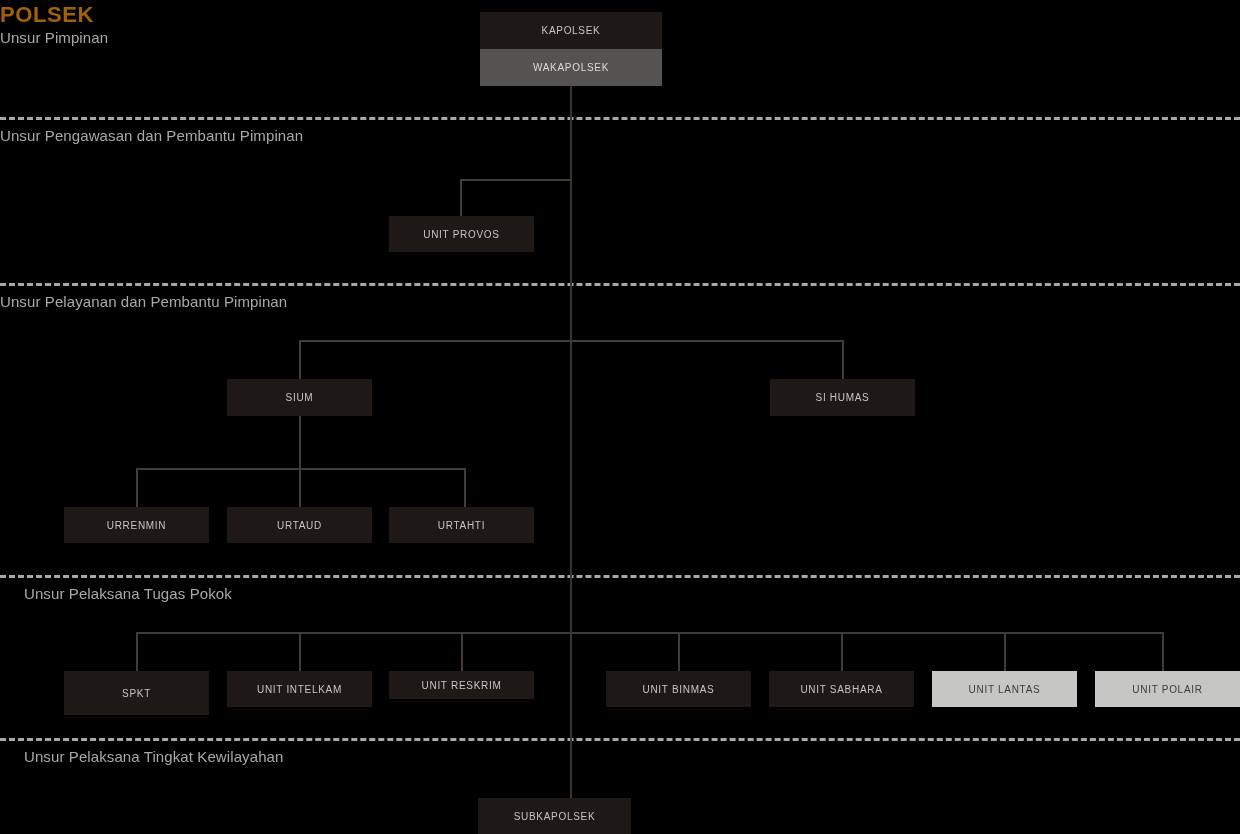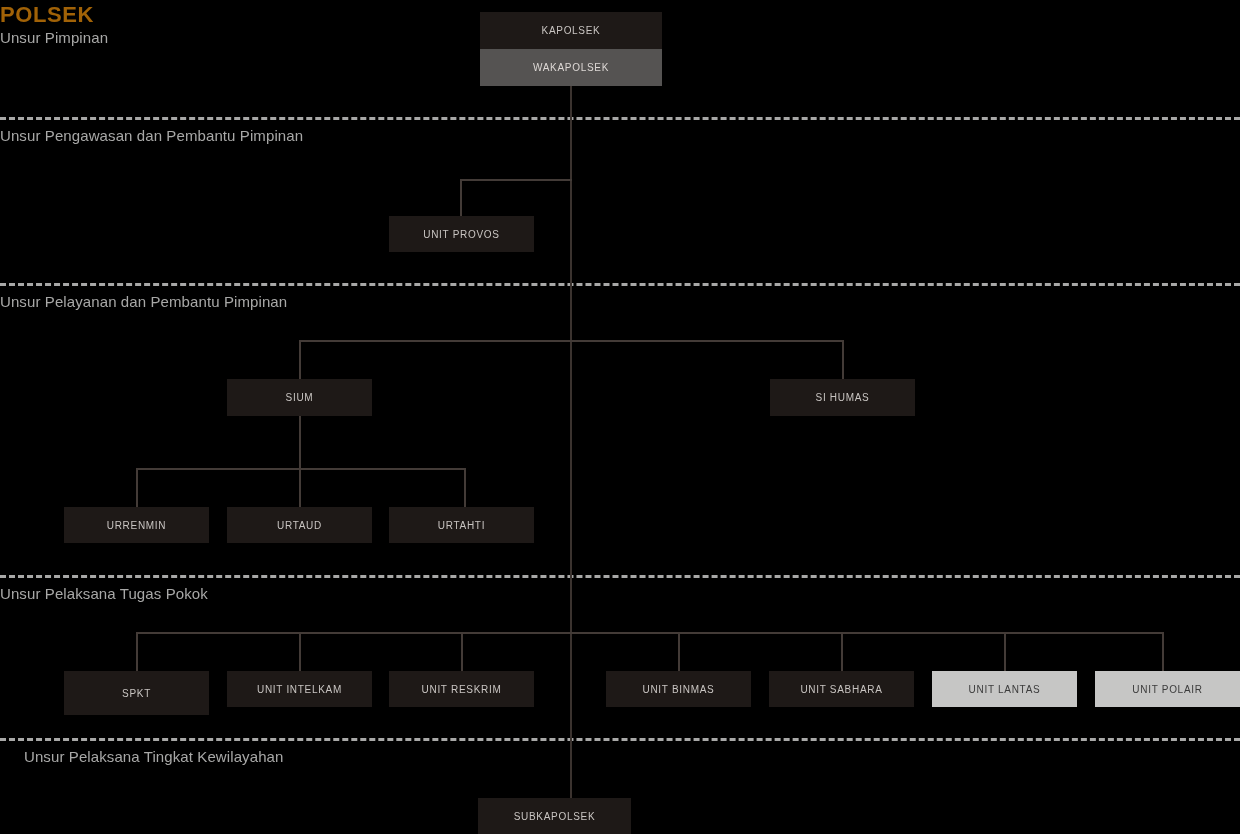--- a/index.html
+++ b/index.html
@@ -100,21 +100,21 @@
 <div id="chart-root">
 
   <div class="doc-title" style="left:0px; top:2px;">POLSEK</div>
 
   <div class="section-label" style="top:28px;">Unsur Pimpinan</div>
 
   <div class="section-label" style="top:126px;">Unsur Pengawasan dan Pembantu Pimpinan</div>
 
   <div class="section-label" style="top:292px;">Unsur Pelayanan dan Pembantu Pimpinan</div>
 
-  <div class="section-label" style="top:584px;">Unsur Pelaksana Tugas Pokok</div>
+  <div class="section-label" style="top:584px;padding-left:24px;">Unsur Pelaksana Tugas Pokok</div>
 
   <div class="section-label" style="top:747px;padding-left:24px;">Unsur Pelaksana Tingkat Kewilayahan</div>
 
   <div class="divider" style="top:117px;"></div>
   <div class="divider" style="top:283px;"></div>
   <div class="divider" style="top:575px;"></div>
   <div class="divider" style="top:738px;"></div>
 
   <div class="spine" style="left:570px; top:85px; height:715px;"></div>
 
@@ -153,21 +153,21 @@
   <div class="line-v" style="left:461px; top:632px; height:39px;"></div>
   <div class="line-v" style="left:678px; top:632px; height:39px;"></div>
   <div class="line-v" style="left:841px; top:632px; height:39px;"></div>
   <div class="line-v" style="left:1004px; top:632px; height:39px;"></div>
   <div class="line-v" style="left:1162px; top:632px; height:39px;"></div>
 
   <div class="node dark" style="left:64px; top:671px; width:145px; height:44px;">SPKT</div>
 
   <div class="node dark" style="left:227px; top:671px; width:145px; height:36px;">UNIT INTELKAM</div>
 
-  <div class="node dark" style="left:389px; top:671px; width:145px; height:36px;">UNIT RESKRIM</div>
+  <div class="node dark" style="left:389px; top:671px; width:145px; height:28px;">UNIT RESKRIM</div>
 
   <div class="node dark" style="left:606px; top:671px; width:145px; height:36px;">UNIT BINMAS</div>
 
   <div class="node dark" style="left:769px; top:671px; width:145px; height:36px;">UNIT SABHARA</div>
 
   <div class="node light" style="left:932px; top:671px; width:145px; height:36px;">UNIT LANTAS</div>
 
   <div class="node light" style="left:1095px; top:671px; width:145px; height:36px;">UNIT POLAIR</div>
 
   <div class="node dark" style="left:478px; top:798px; width:153px; height:36px;">SUBKAPOLSEK</div>

